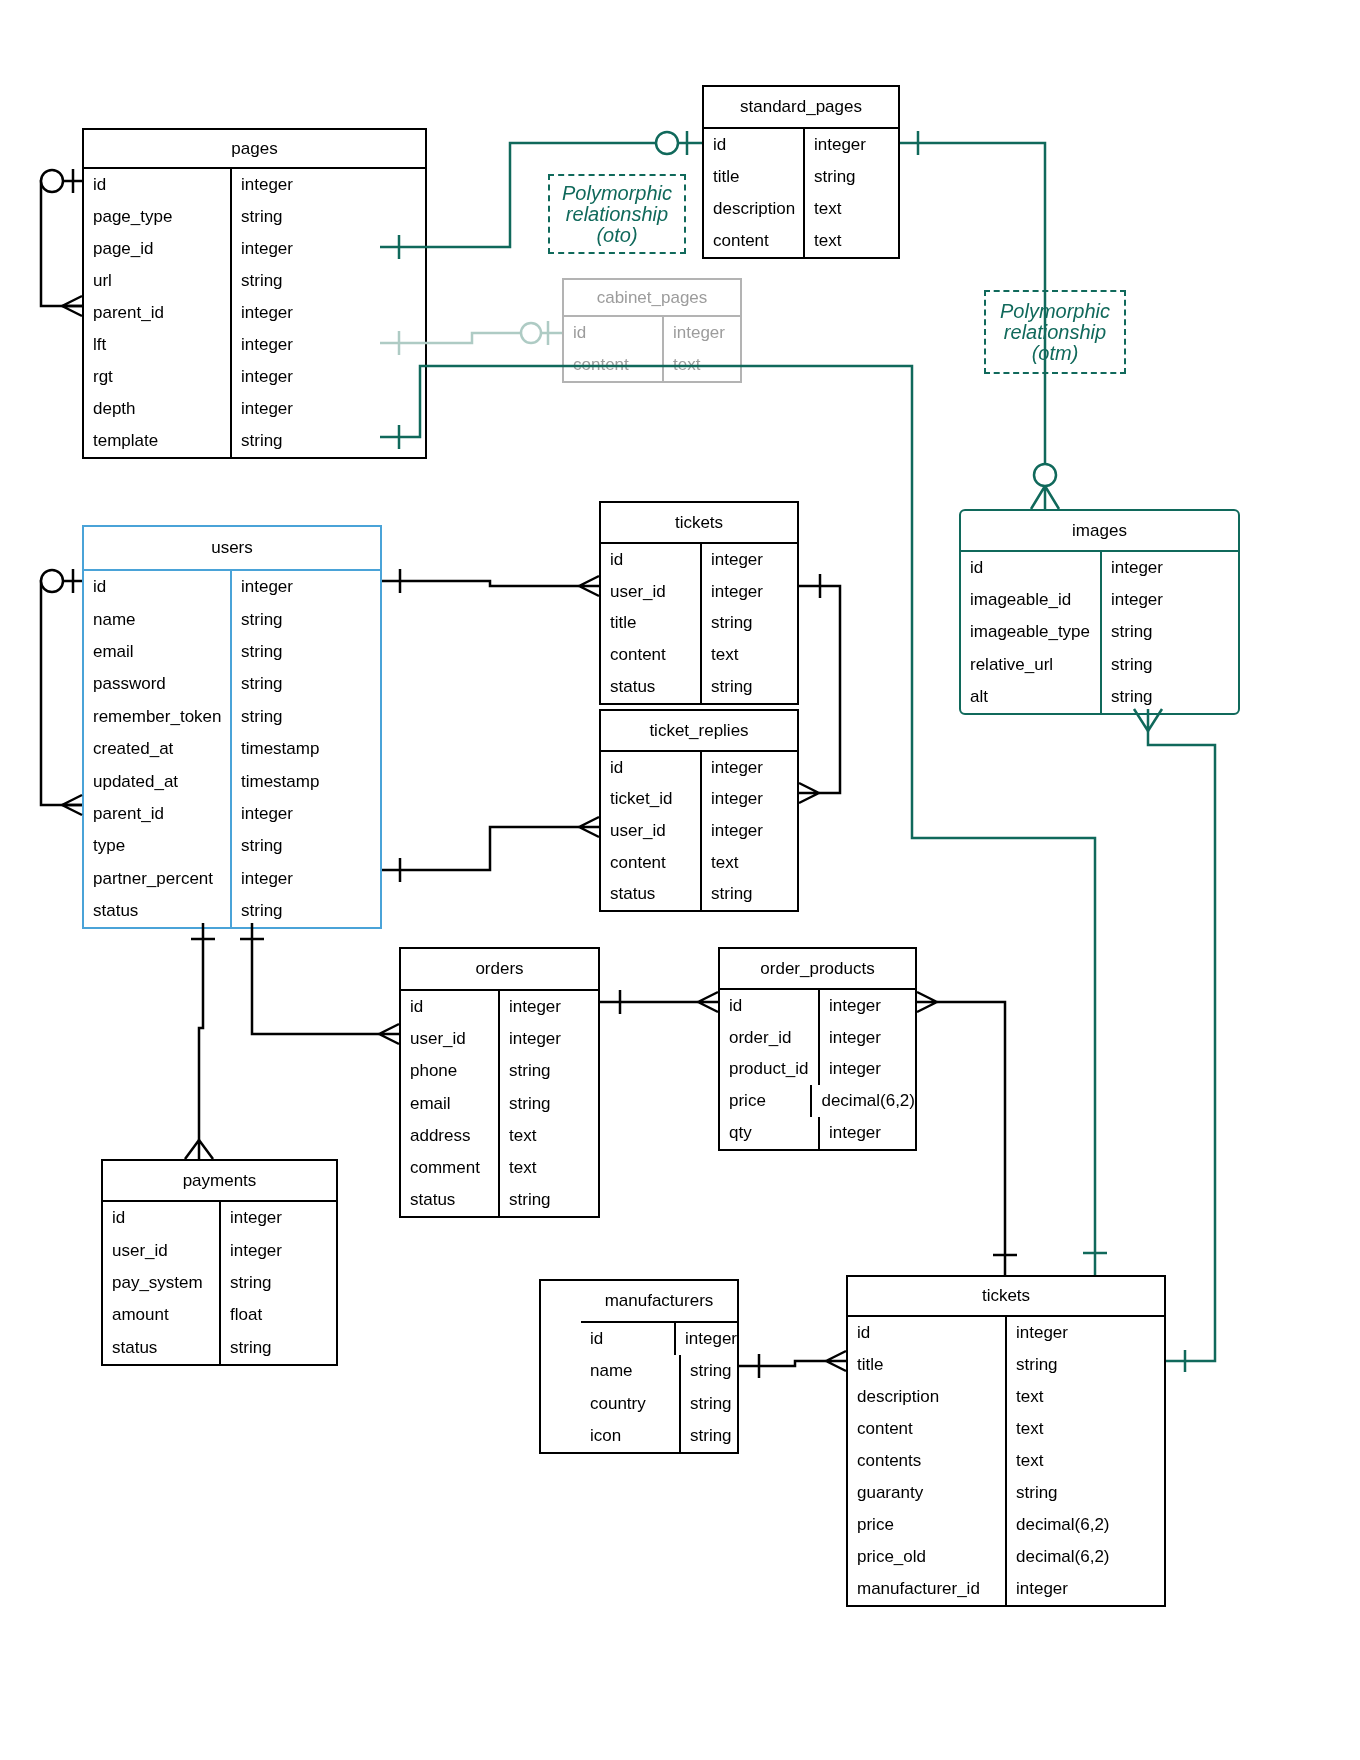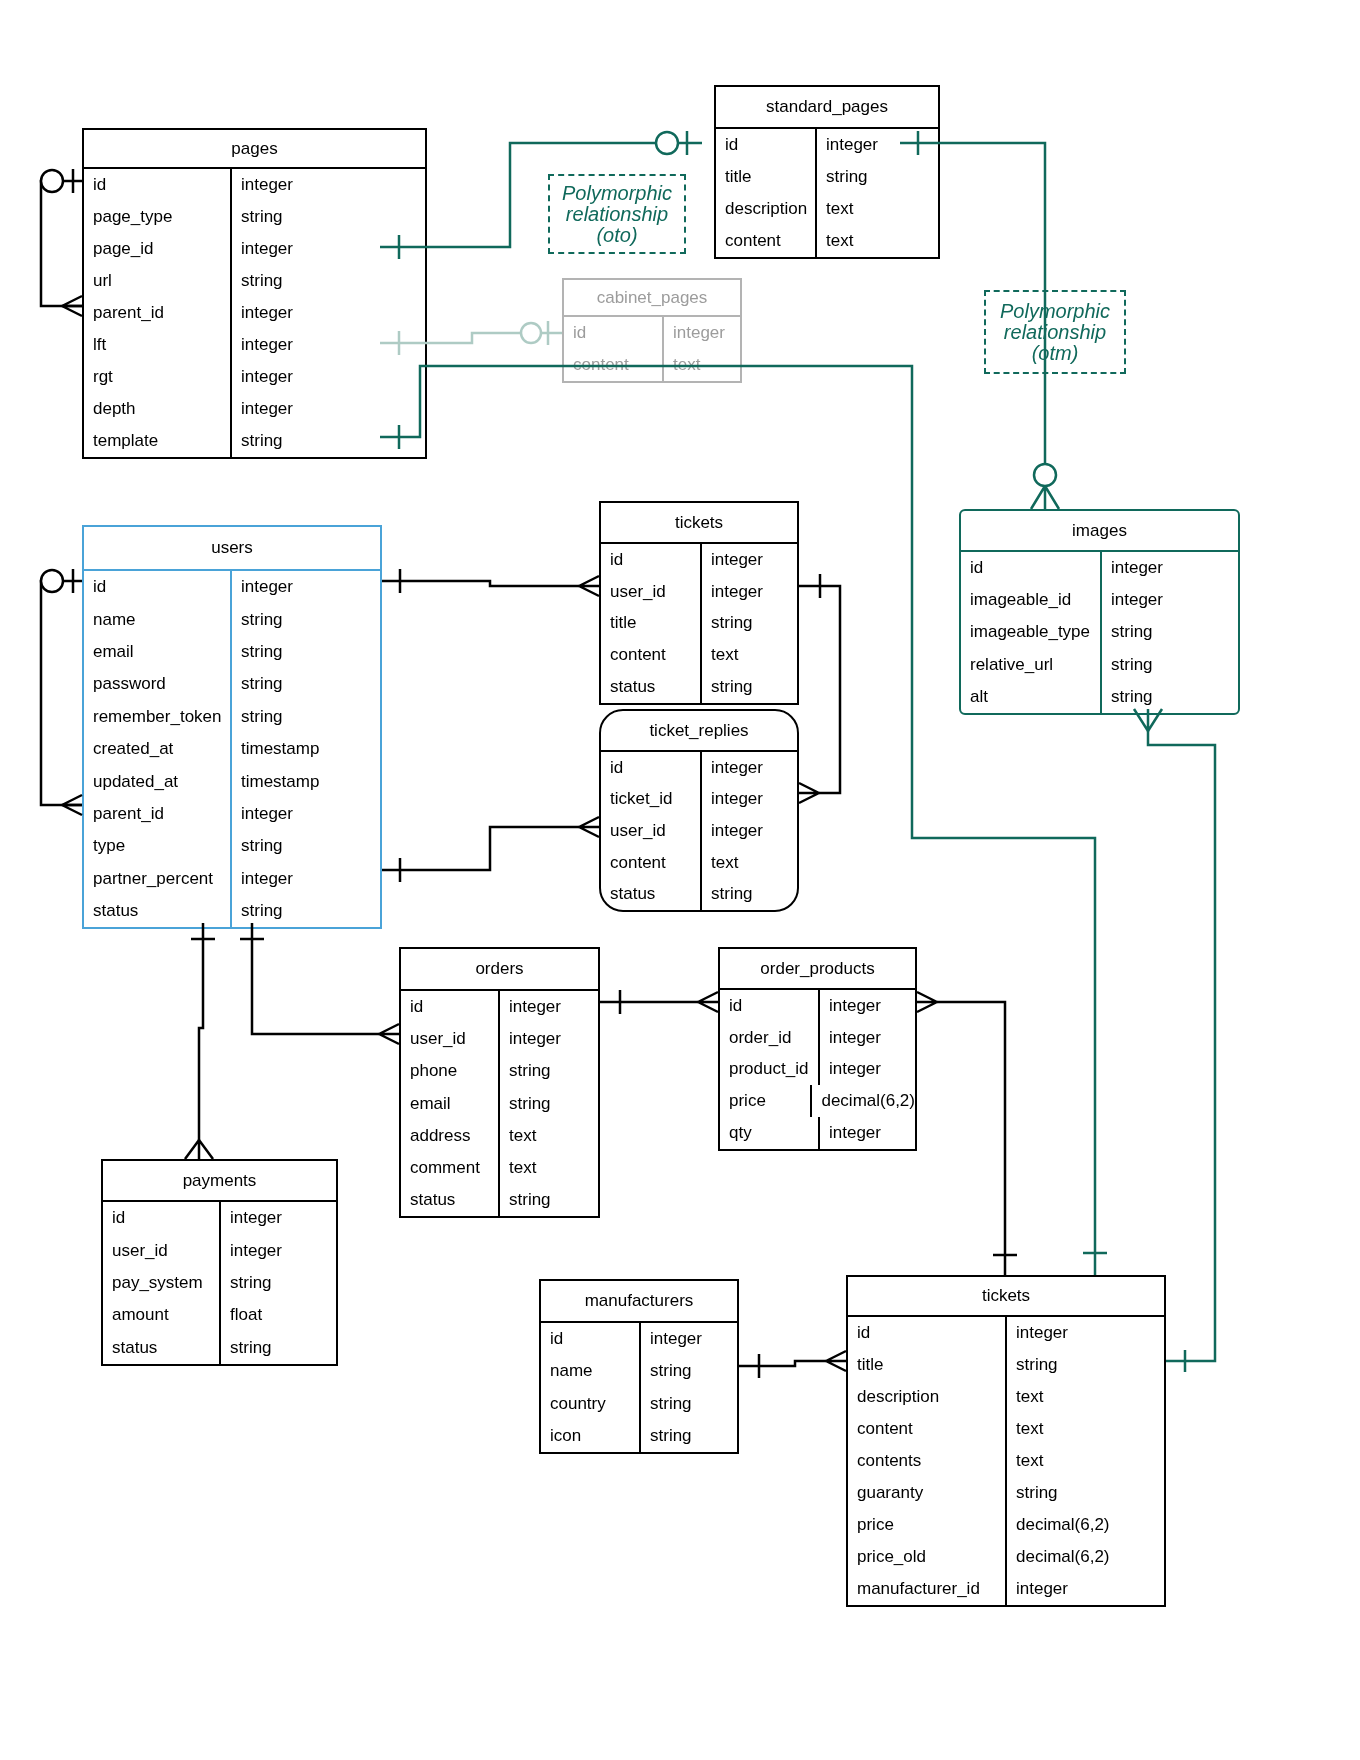--- a/index.html
+++ b/index.html
@@ -183,21 +183,21 @@
       </div>
       <div class="tbl-row">
         <span class="fname">depth</span>
         <span class="ftype">integer</span>
       </div>
       <div class="tbl-row">
         <span class="fname">template</span>
         <span class="ftype">string</span>
       </div>
     </div>
-    <div class="tbl tbl-black" style="left: 702px; top: 85px; width: 226px; margin-left: 12px; --hh: 40px; --rh: 32px; --split: 101px;">
+    <div class="tbl tbl-black" style="left: 702px; top: 85px; width: 198px; --hh: 40px; --rh: 32px; --split: 101px;">
       <div class="tbl-title">standard_pages</div>
       <div class="tbl-row">
         <span class="fname">id</span>
         <span class="ftype">integer</span>
       </div>
       <div class="tbl-row">
         <span class="fname">title</span>
         <span class="ftype">string</span>
       </div>
       <div class="tbl-row">
@@ -283,21 +283,21 @@
       </div>
       <div class="tbl-row">
         <span class="fname">content</span>
         <span class="ftype">text</span>
       </div>
       <div class="tbl-row">
         <span class="fname">status</span>
         <span class="ftype">string</span>
       </div>
     </div>
-    <div class="tbl tbl-black" style="left: 599px; top: 709px; width: 200px; border-radius: 24px; --hh: 39px; --rh: 31.6px; --split: 101px;">
+    <div class="tbl tbl-black" style="left: 599px; top: 709px; width: 200px; --hh: 39px; --rh: 31.6px; --split: 101px;">
       <div class="tbl-title">ticket_replies</div>
       <div class="tbl-row">
         <span class="fname">id</span>
         <span class="ftype">integer</span>
       </div>
       <div class="tbl-row">
         <span class="fname">ticket_id</span>
         <span class="ftype">integer</span>
       </div>
       <div class="tbl-row">
@@ -383,21 +383,21 @@
       </div>
       <div class="tbl-row">
         <span class="fname">amount</span>
         <span class="ftype">float</span>
       </div>
       <div class="tbl-row">
         <span class="fname">status</span>
         <span class="ftype">string</span>
       </div>
     </div>
-    <div class="tbl tbl-black" style="left: 539px; top: 1279px; width: 200px; --hh: 40px; --rh: 32.3px; --split: 100px;">
+    <div class="tbl tbl-black" style="left: 539px; top: 1279px; width: 200px; padding-left: 40px; --hh: 40px; --rh: 32.3px; --split: 100px;">
       <div class="tbl-title">manufacturers</div>
       <div class="tbl-row">
         <span class="fname">id</span>
         <span class="ftype">integer</span>
       </div>
       <div class="tbl-row">
         <span class="fname">name</span>
         <span class="ftype">string</span>
       </div>
       <div class="tbl-row">

